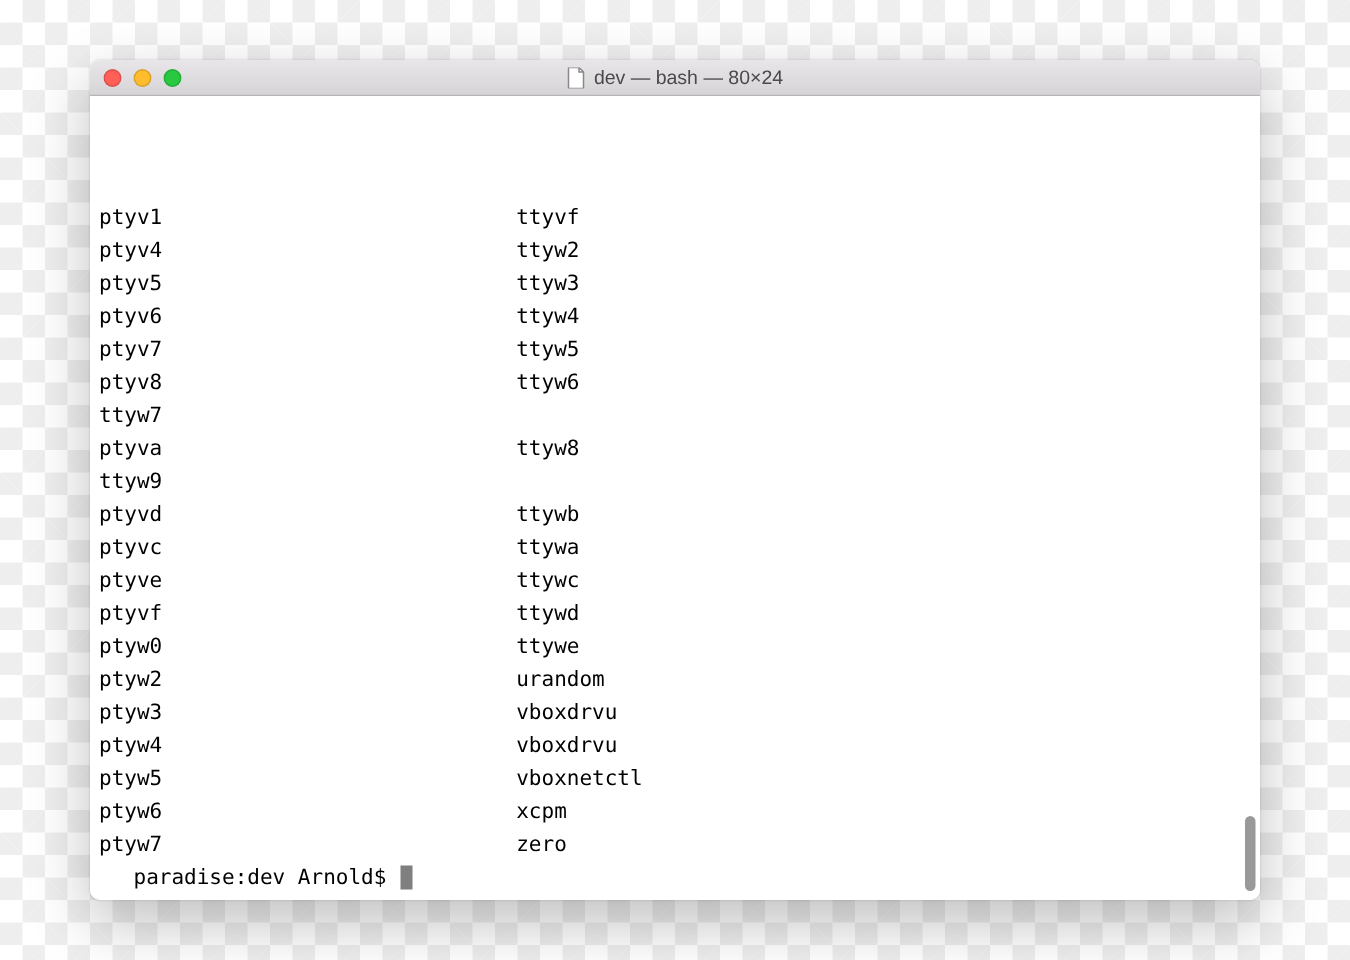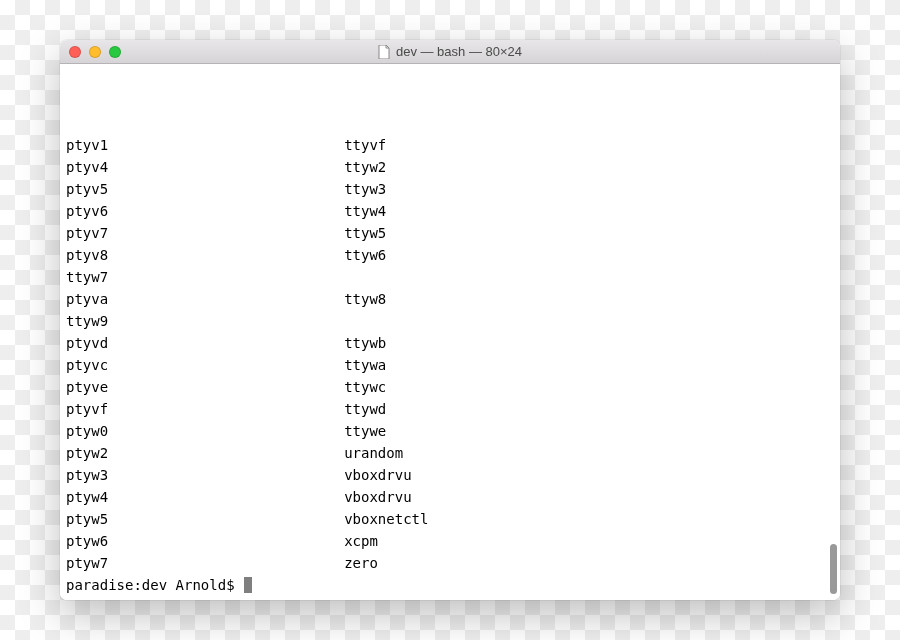--- a/index.html
+++ b/index.html
@@ -85,21 +85,21 @@
     }
     .listing {
       flex: 1;
       display: flex;
       flex-direction: column;
       justify-content: flex-end;
       overflow: hidden;
     }
     .row { display: flex; white-space: pre; }
     .col { width: 33ch; }
-    .prompt-line { white-space: pre; display: flex; align-items: center; }
+    .prompt-line { white-space: pre; display: flex; align-items: center; margin-left: 23px; }
     .cursor {
       display: inline-block;
       width: 8px;
       height: 16px;
       background: #7f7f7f;
       margin-left: 1px;
       vertical-align: middle;
     }
     .scrollbar {
       position: absolute;

